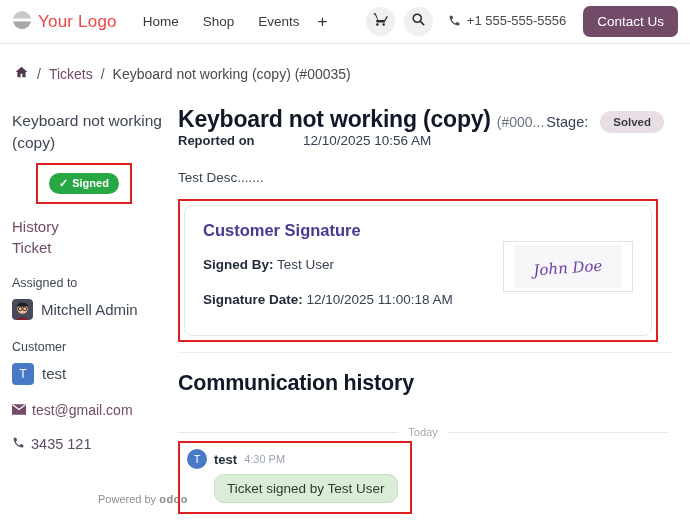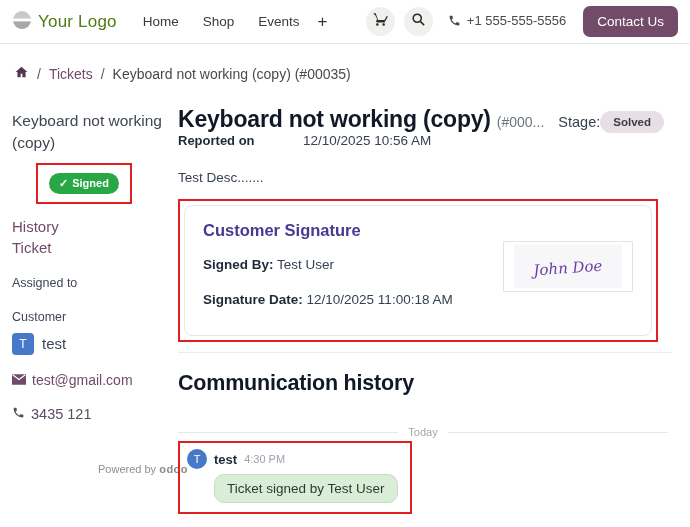--- a/index.html
+++ b/index.html
@@ -3,21 +3,21 @@
 <meta charset="utf-8">
 <style>
   * { margin:0; padding:0; box-sizing:border-box; }
   html,body { width:690px; height:527px; background:#fff; overflow:hidden;
               font-family:"Liberation Sans", sans-serif; color:#374151; }
 
   
   .navbar { height:44px; display:flex; align-items:center; padding:0 12px;
             border-bottom:1px solid #e7e7e7; background:#fff; }
   .logo { display:flex; align-items:center; gap:6px; cursor:pointer; }
-  .logo-text { font-size:17px; color:#4d7c0f; letter-spacing:.2px; }
+  .logo-text { font-size:17px; color:#ef4444; letter-spacing:.2px; }
   .nav-links { display:flex; align-items:center; gap:24px; margin-left:26px; }
   .nav-link { font-size:13.5px; color:#3a3a3a; cursor:pointer; }
   .nav-plus { font-size:17px; color:#333; cursor:pointer; margin-left:-6px; }
   .icon-circle { width:29px; height:29px; border-radius:50%; background:#f0f0ef;
                  display:flex; align-items:center; justify-content:center; cursor:pointer; }
   .hdr-right { margin-left:auto; display:flex; align-items:center; gap:9px; }
   .phone-wrap { display:flex; align-items:flex-start; gap:6px; margin:0 8px 0 6px; }
   .phone-num { font-size:13px; color:#4a4a4a; }
   .btn-signin { font-size:13.5px; color:#444; background:#fff; border:1px solid #d6d6d6;
                 border-radius:7px; padding:7px 15px; cursor:pointer; }
@@ -55,21 +55,21 @@
   .sb-contact { display:flex; align-items:center; gap:6px; margin-top:16px; cursor:pointer; }
   .sb-email { font-size:14px; color:#714B67; }
   .sb-phone { font-size:14.5px; color:#5d4b66; }
   .powered { margin:40px 0 0 86px; font-size:11px; color:#8f8f8f; white-space:nowrap; }
   .powered b { font-size:11px; color:#8a8a8a; letter-spacing:.5px; }
 
   
   .title-row { display:flex; align-items:baseline; }
   .ticket-title { font-size:23px; font-weight:bold; color:#111827; letter-spacing:-.2px; }
   .ticket-number { font-size:14px; color:#6b7280; margin-left:6px; }
-  .stage-wrap { margin-left:auto; display:flex; align-items:center; gap:0; padding-right:8px; }
+  .stage-wrap { margin-left:auto; display:flex; align-items:center; gap:12px; padding-right:8px; }
   .stage-label { font-size:14.5px; color:#374151; }
   .badge-stage { background:#e8dee6; color:#3d3d3d; font-size:11.5px; font-weight:bold;
                  border-radius:999px; padding:5px 13px; }
   .reported-row { display:flex; }
   .reported-label { font-size:13px; font-weight:bold; color:#1f2937; width:125px; }
   .reported-value { font-size:13.5px; color:#374151; }
   .description { font-size:13.5px; color:#374151; margin-top:22px; }
 
   .ann-signature { border:2px solid #e02020; margin-top:14px; padding:4px; margin-right:14px; }
   .sig-card { border:1px solid #e7e7ea; border-radius:8px; background:#fff;
@@ -170,20 +170,33 @@
       <span class="badge-signed">
         <span>✓</span>
         <span>Signed</span>
       </span>
     </div>
 
     <a class="sb-link">History</a>
     <a class="sb-link">Ticket</a>
 
     <div class="sb-label">Assigned to</div>
+    <div class="sb-person">
+      <span class="avatar-sq">
+        <svg width="21" height="21" viewBox="0 0 21 21">
+          <rect width="21" height="21" rx="3" fill="#474a58"></rect>
+          <circle cx="10.5" cy="9.5" r="5.2" fill="#edbd91"></circle>
+          <path d="M5 8.5 Q5 3.5 10.5 3.8 Q16 3.5 16 8.5 L14.5 7.2 Q10.5 8.4 6.5 7.2 Z" fill="#1d1d1d"></path>
+          <circle cx="8.3" cy="9.8" r="1.9" fill="none" stroke="#222" stroke-width=".9"></circle>
+          <circle cx="12.7" cy="9.8" r="1.9" fill="none" stroke="#222" stroke-width=".9"></circle>
+          <path d="M4 21 Q10.5 14.5 17 21 Z" fill="#7a2430"></path>
+        </svg>
+      </span>
+      <span class="sb-person-name">Mitchell Admin</span>
+    </div>
 
     <div class="sb-label">Customer</div>
     <div class="sb-person">
       <span class="avatar-initial">T</span>
       <span class="sb-person-name">test</span>
     </div>
 
     <div class="sb-contact">
       <span>
         <svg width="14" height="11" viewBox="0 0 24 18" fill="#714B67">

